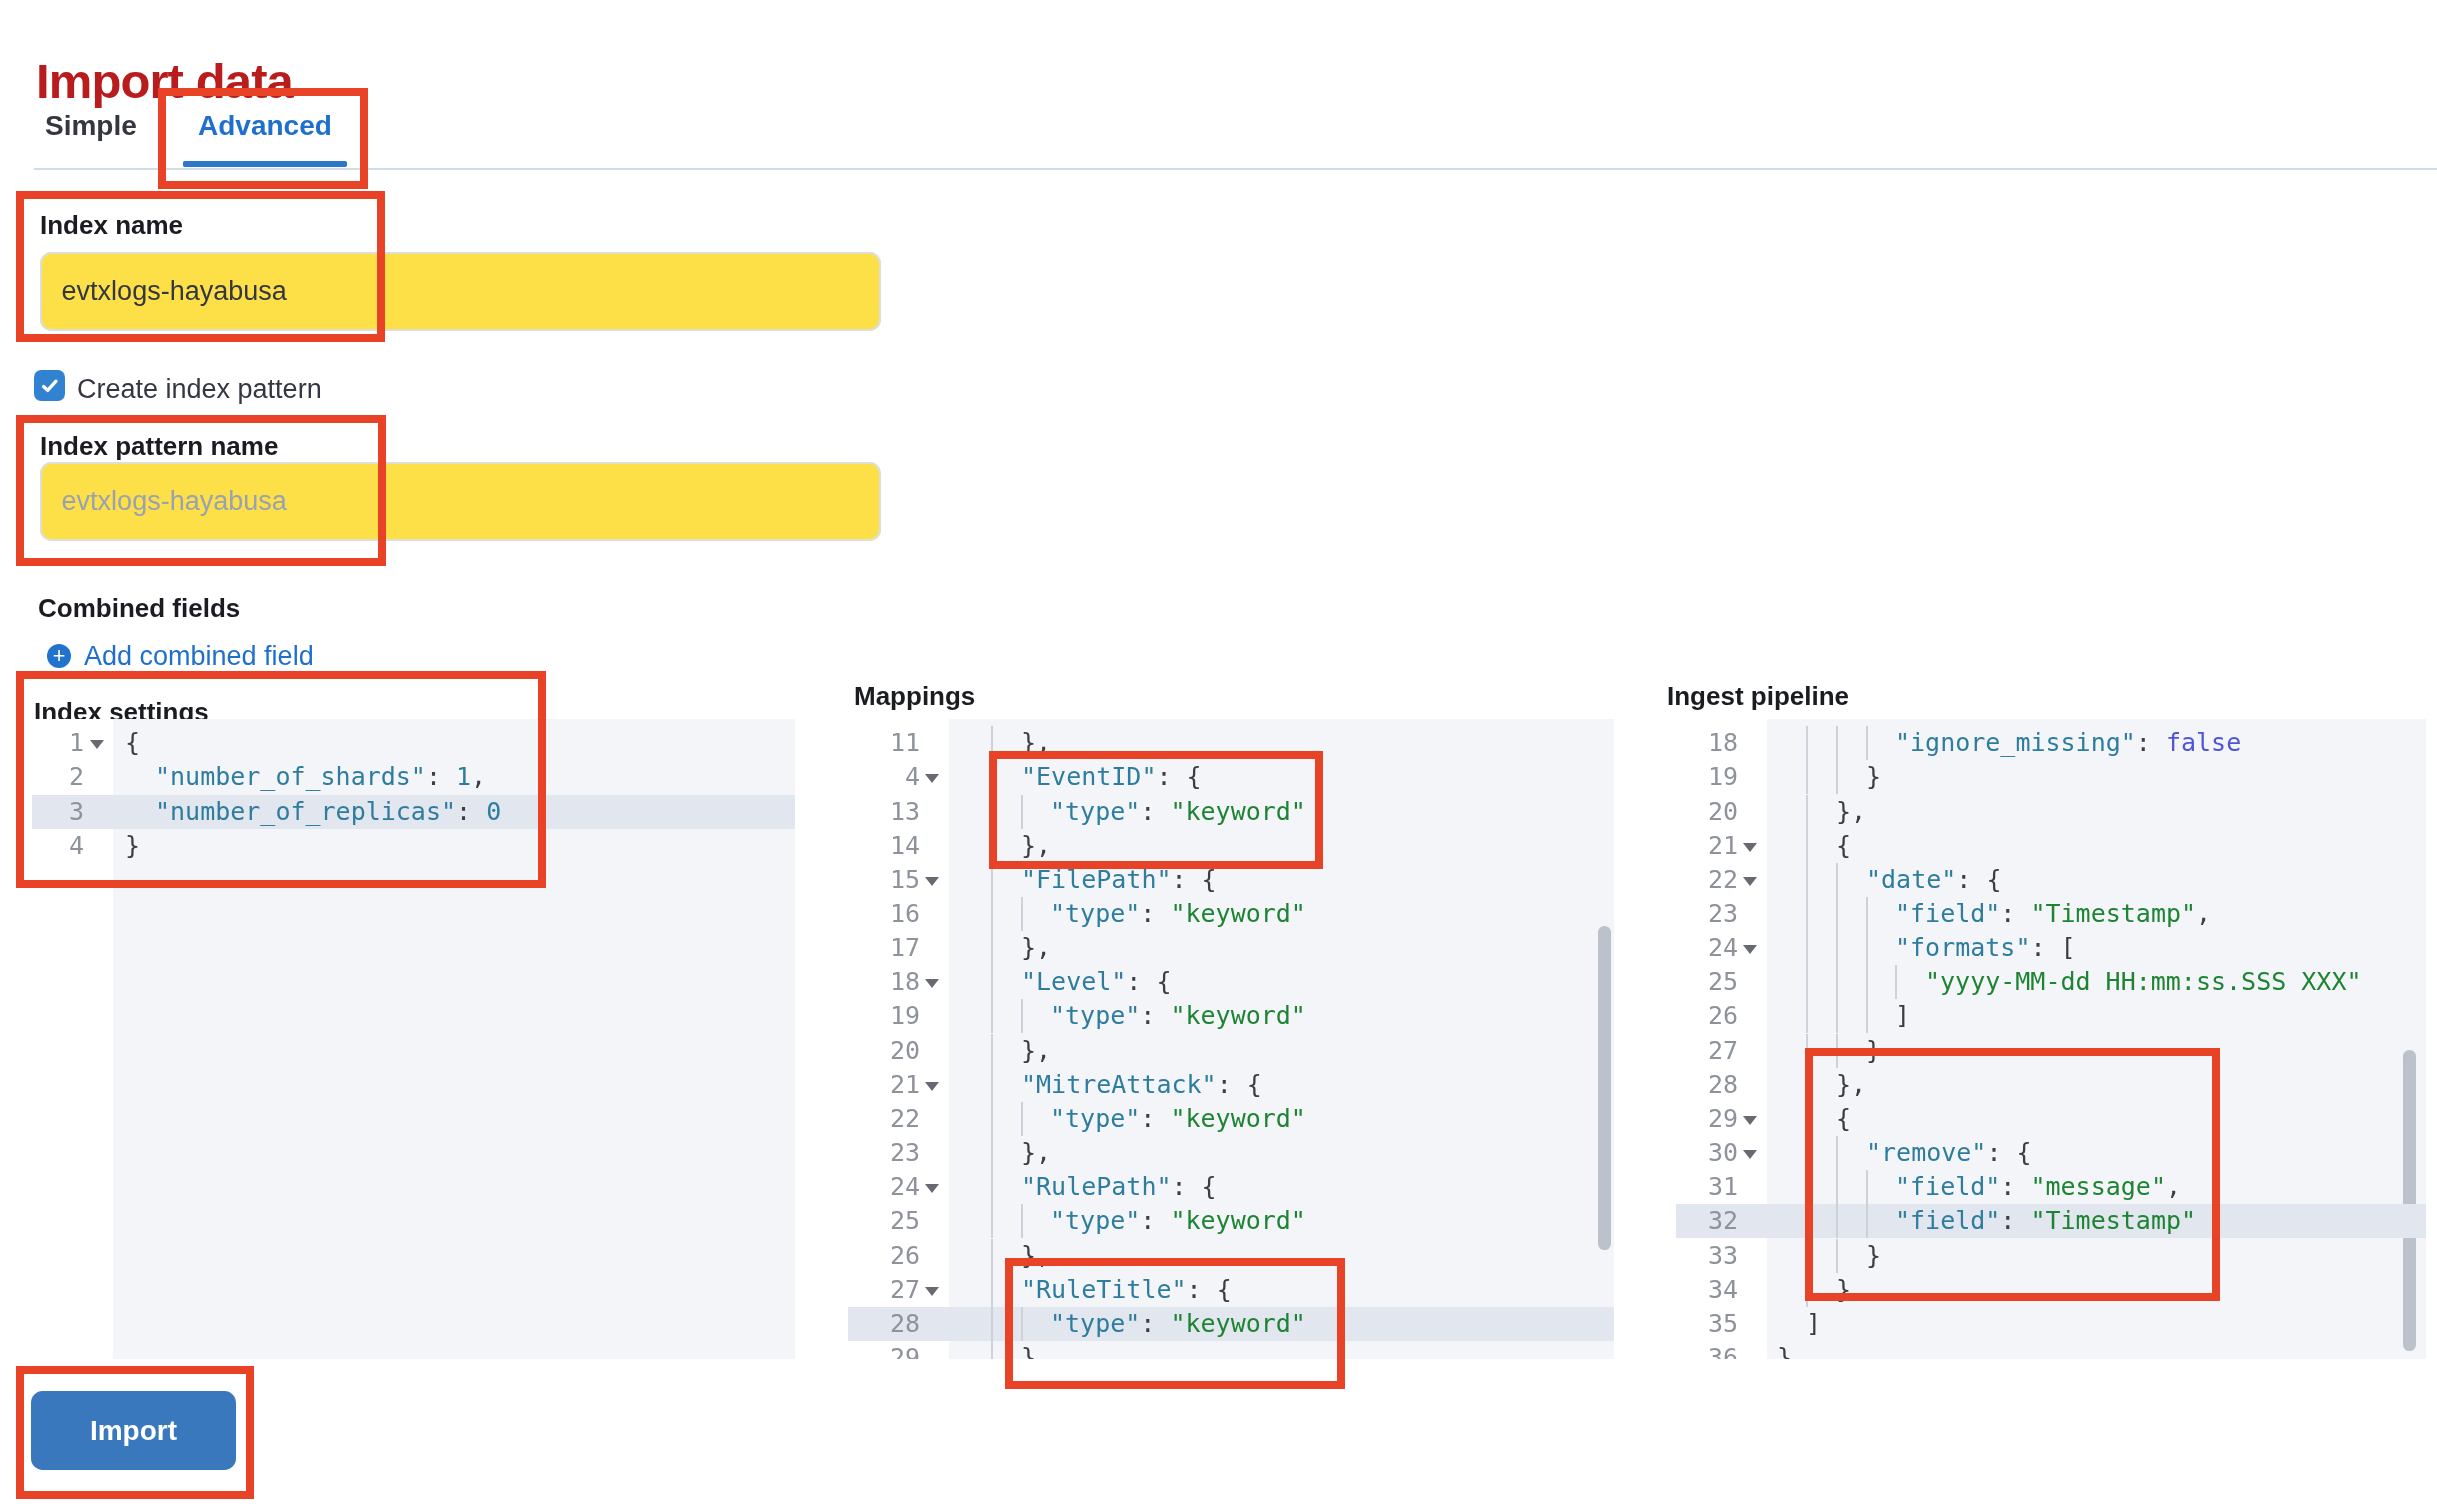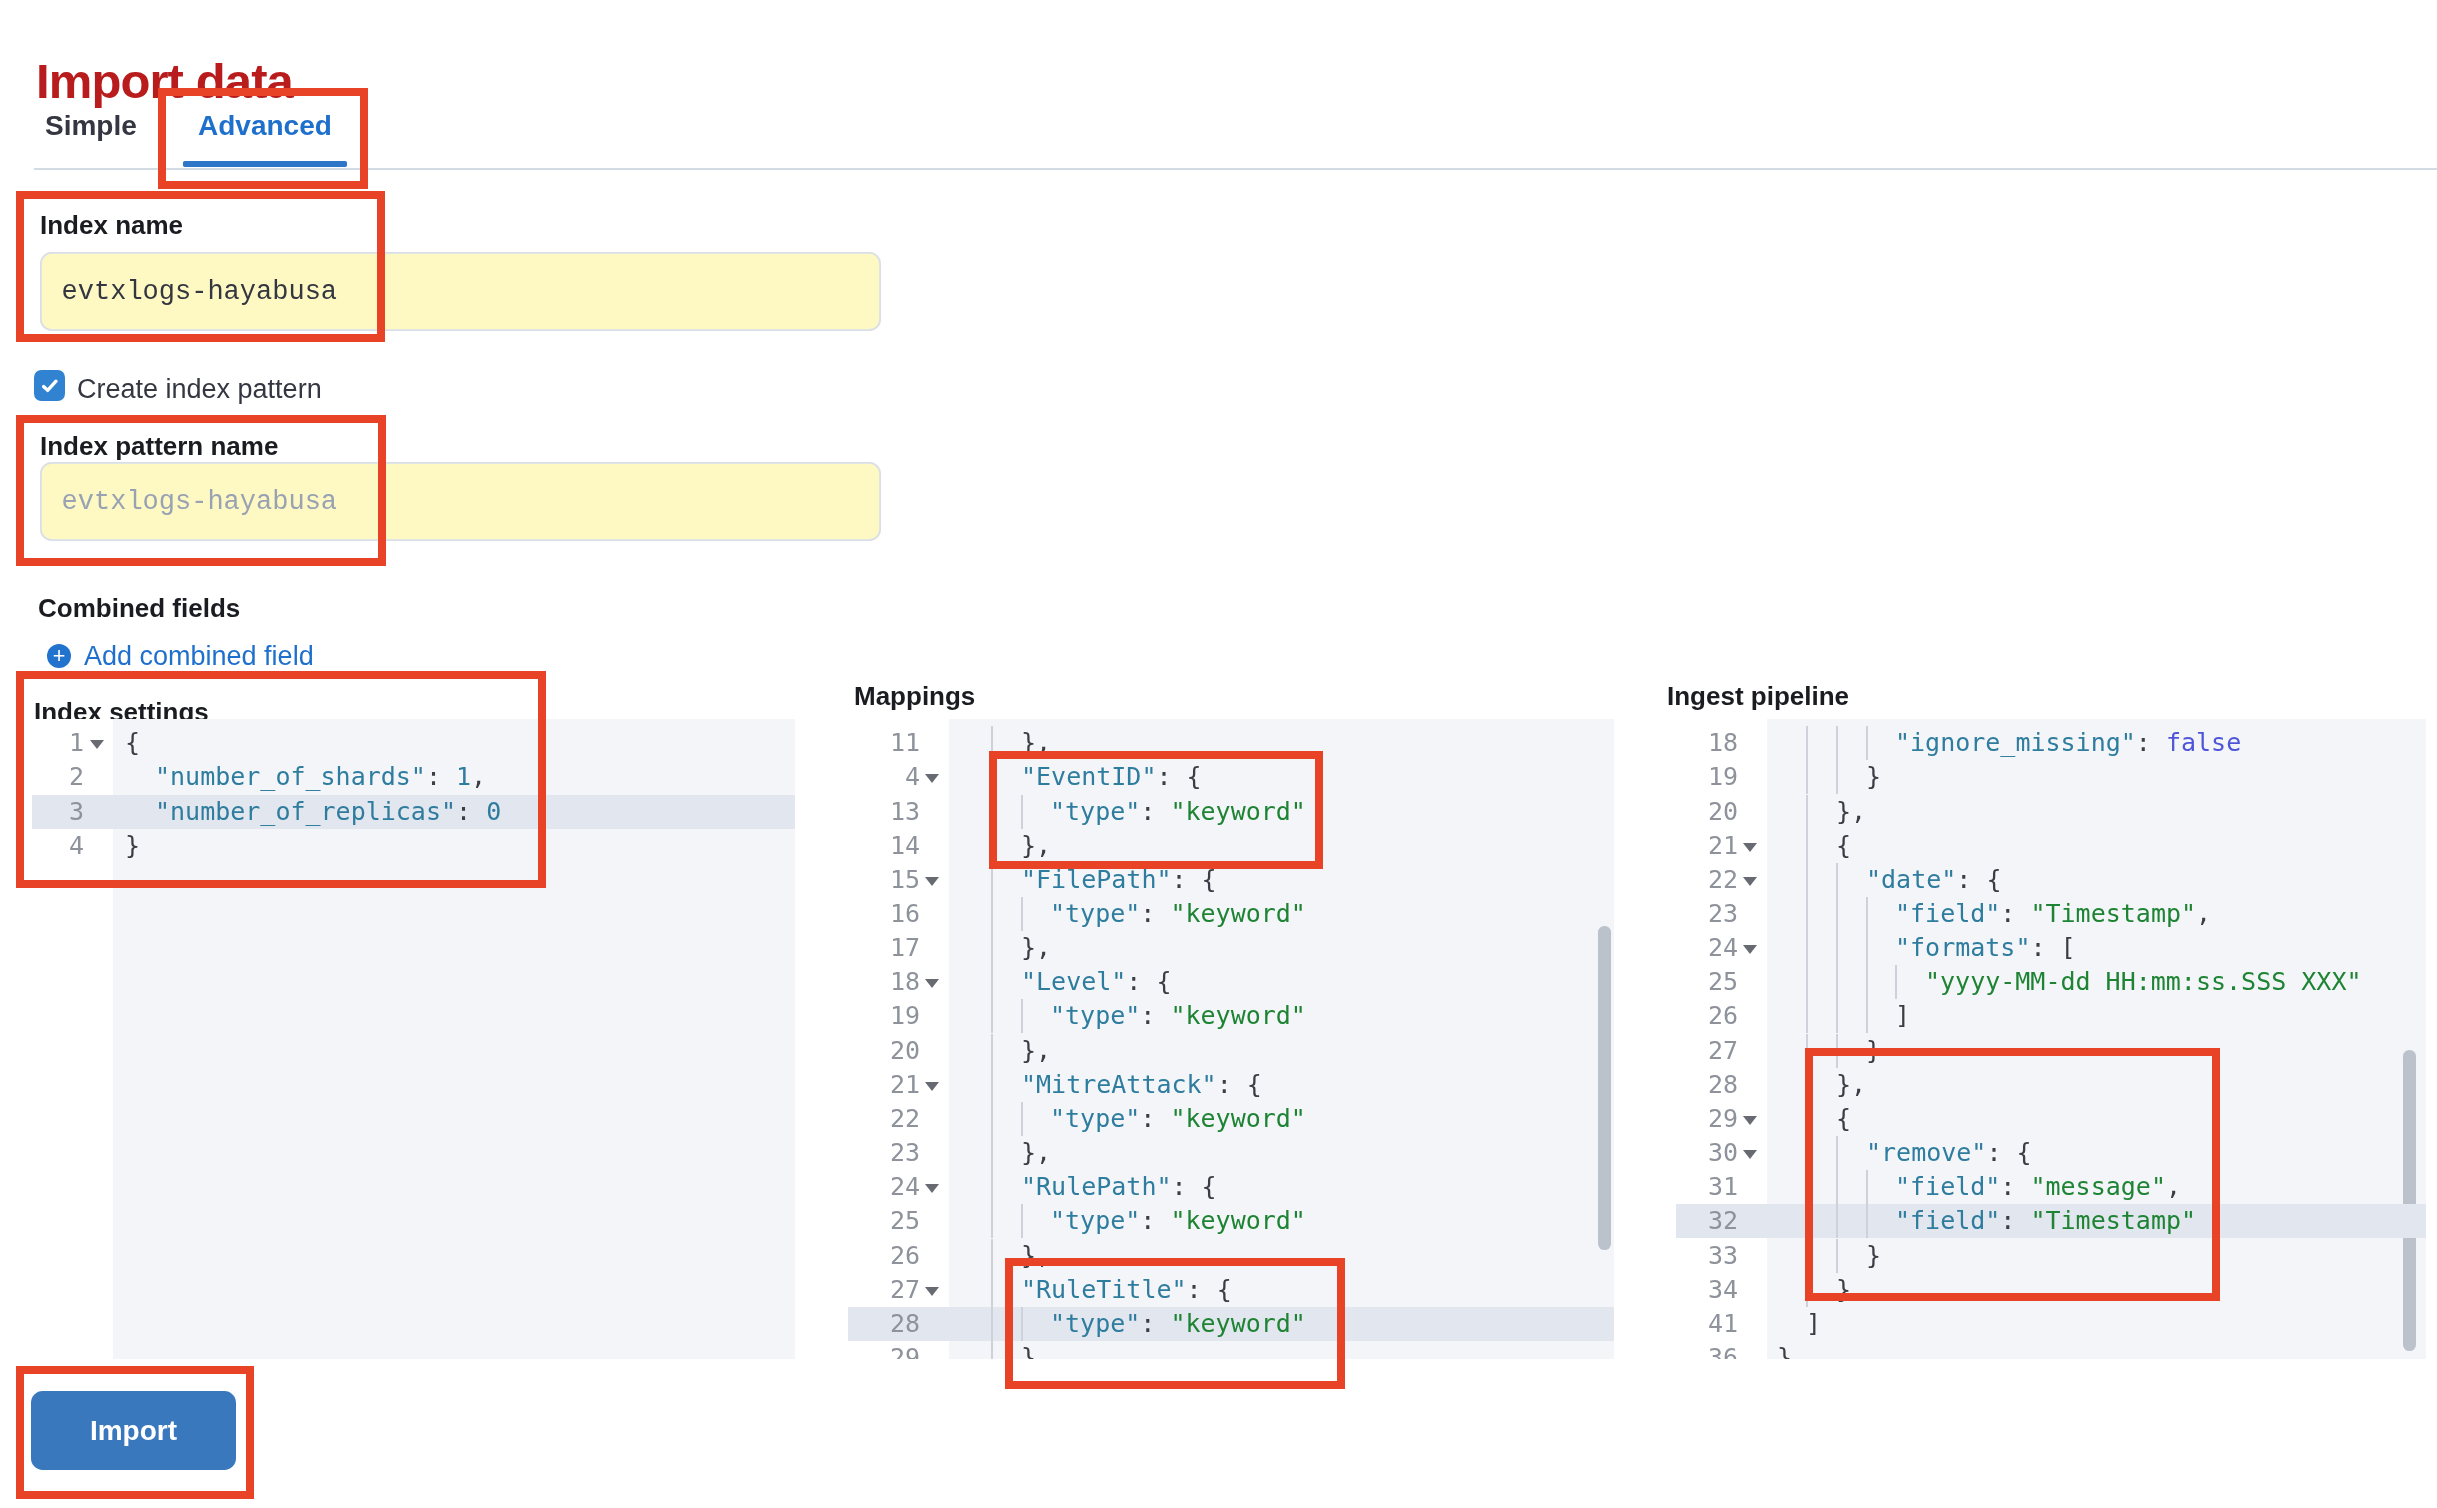--- a/index.html
+++ b/index.html
@@ -16,23 +16,23 @@
     letter-spacing:-0.9px;
   }
   .tab{top:110px;font-size:28px;font-weight:700;color:#343741;cursor:pointer;}
   .tab.selected{color:var(--primary-blue,#1f70cc);}
   .tab-underline{left:183px;top:161px;width:164px;height:6.3px;background:var(--tab-underline-blue,#2e77c8);border-radius:1.8px;z-index:2;}
   .tabs-divider{left:34px;top:168px;width:2404px;height:1.8px;background:#d3dbe5;}
 
   
   .form-label{font-size:26px;font-weight:700;color:#1a1c21;}
   .field{
-    box-sizing:border-box;background:#fef9c3;border:none;outline:none;
+    box-sizing:border-box;background:#fde047;border:none;outline:none;
     border-radius:11.7px;box-shadow:inset 0 0 0 1.8px #d9dfea;
-    font-family:Liberation Mono, monospace;font-size:27px;color:#343741;
+    font-family:Liberation Sans, sans-serif;font-size:27px;color:#343741;
     padding:0 21.6px;
   }
   .field::placeholder{color:#98a2b3;}
   .checkbox{
     left:34px;top:370px;width:31px;height:31px;border-radius:7.2px;
     background:var(--checkbox-blue,#3183d2);display:flex;align-items:center;justify-content:center;
     cursor:pointer;
   }
   .checkbox svg{width:21.6px;height:21.6px;}
   .cb-label{left:77px;top:374px;font-size:27px;color:#343741;}
@@ -355,21 +355,21 @@
       <span class="guide" style="left: 130px;"></span>
       <span class="guide" style="left: 160px;"></span>
       <span class="code" style="left: 190px;"><span class="tok-p">}</span></span>
     </div>
     <div class="row" style="top: 554px;">
       <span class="ln" style="width: 62px;">34</span>
       <span class="guide" style="left: 130px;"></span>
       <span class="code" style="left: 160px;"><span class="tok-p">}</span></span>
     </div>
     <div class="row" style="top: 588px;">
-      <span class="ln" style="width: 62px;">41</span>
+      <span class="ln" style="width: 62px;">35</span>
       <span class="code" style="left: 130px;"><span class="tok-p">]</span></span>
     </div>
     <div class="row" style="top: 622px;">
       <span class="ln" style="width: 62px;">36</span>
       <span class="code" style="left: 101px;"><span class="tok-p">}</span></span>
     </div>
   </div>
 
 <button class="abs import-btn">Import</button>
 

